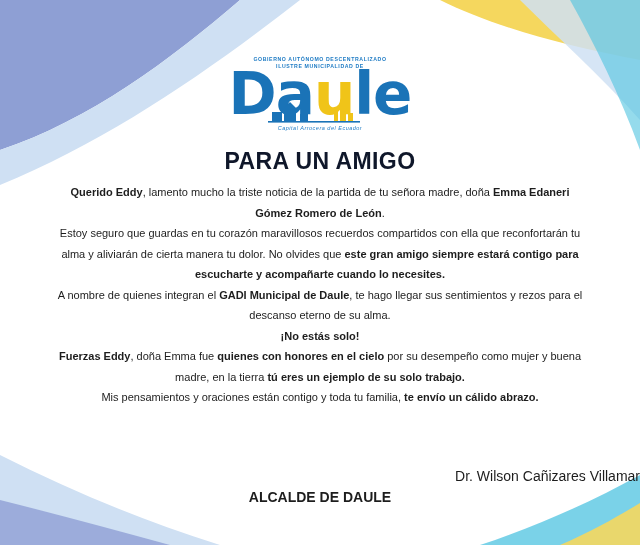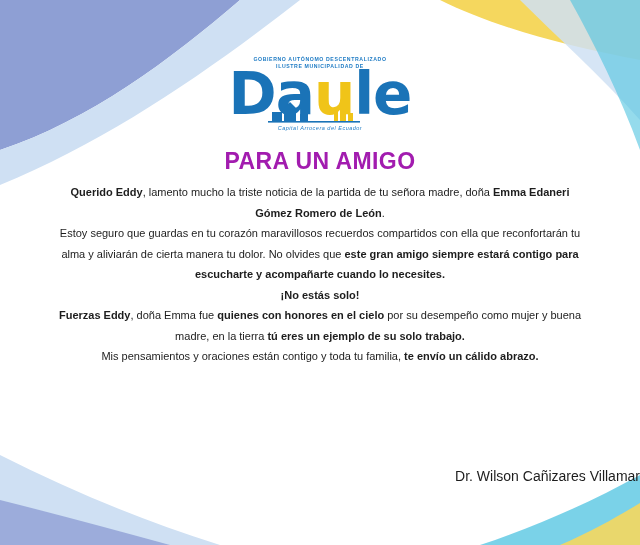--- a/index.html
+++ b/index.html
@@ -105,21 +105,21 @@
     position: relative;
   }
 
   
   .title {
     position: absolute;
     top: 148px;
     left: 0;
     right: 0;
     text-align: center;
-    color: #a21caf;
+    color: #0f172a;
     font-size: 23px;
     font-weight: bold;
     letter-spacing: 0.4px;
     z-index: 4;
   }
   .body-text {
     position: absolute;
     top: 182px;
     left: 52px;
     width: 536px;
@@ -197,22 +197,24 @@
       </svg>
     </div>
     <div class="logo-sub">Capital Arrocera del Ecuador</div>
   </div>
 
   <div class="title">PARA UN AMIGO</div>
 
   <div class="body-text">
       <p><b>Querido Eddy</b><span>, lamento mucho la triste noticia de la partida de tu señora madre, doña </span><b>Emma Edaneri Gómez Romero de León</b><span>.</span></p>
       <p><span>Estoy seguro que guardas en tu corazón maravillosos recuerdos compartidos con ella que reconfortarán tu alma y aliviarán de cierta manera tu dolor. No olvides que </span><b>este gran amigo siempre estará contigo para escucharte y acompañarte cuando lo necesites.</b></p>
+      <p><span>A nombre de quienes integran el </span><b>GADI Municipal de Daule</b><span>, te hago llegar sus sentimientos y rezos para el descanso eterno de su alma.</span></p>
       <p><b>¡No estás solo!</b></p>
       <p><b>Fuerzas Eddy</b><span>, doña Emma fue </span><b>quienes con honores en el cielo</b><span> por su desempeño como mujer y buena madre, en la tierra </span><b>tú eres un ejemplo de su solo trabajo.</b></p>
       <p><span>Mis pensamientos y oraciones están contigo y toda tu familia, </span><b>te envío un cálido abrazo.</b></p>
     </div>
 
   <div class="signature">
     <div class="name">Dr. Wilson Cañizares Villamar</div>
+    <div class="role">ALCALDE DE DAULE</div>
   </div>
 
 </div>
 
 </body></html>

